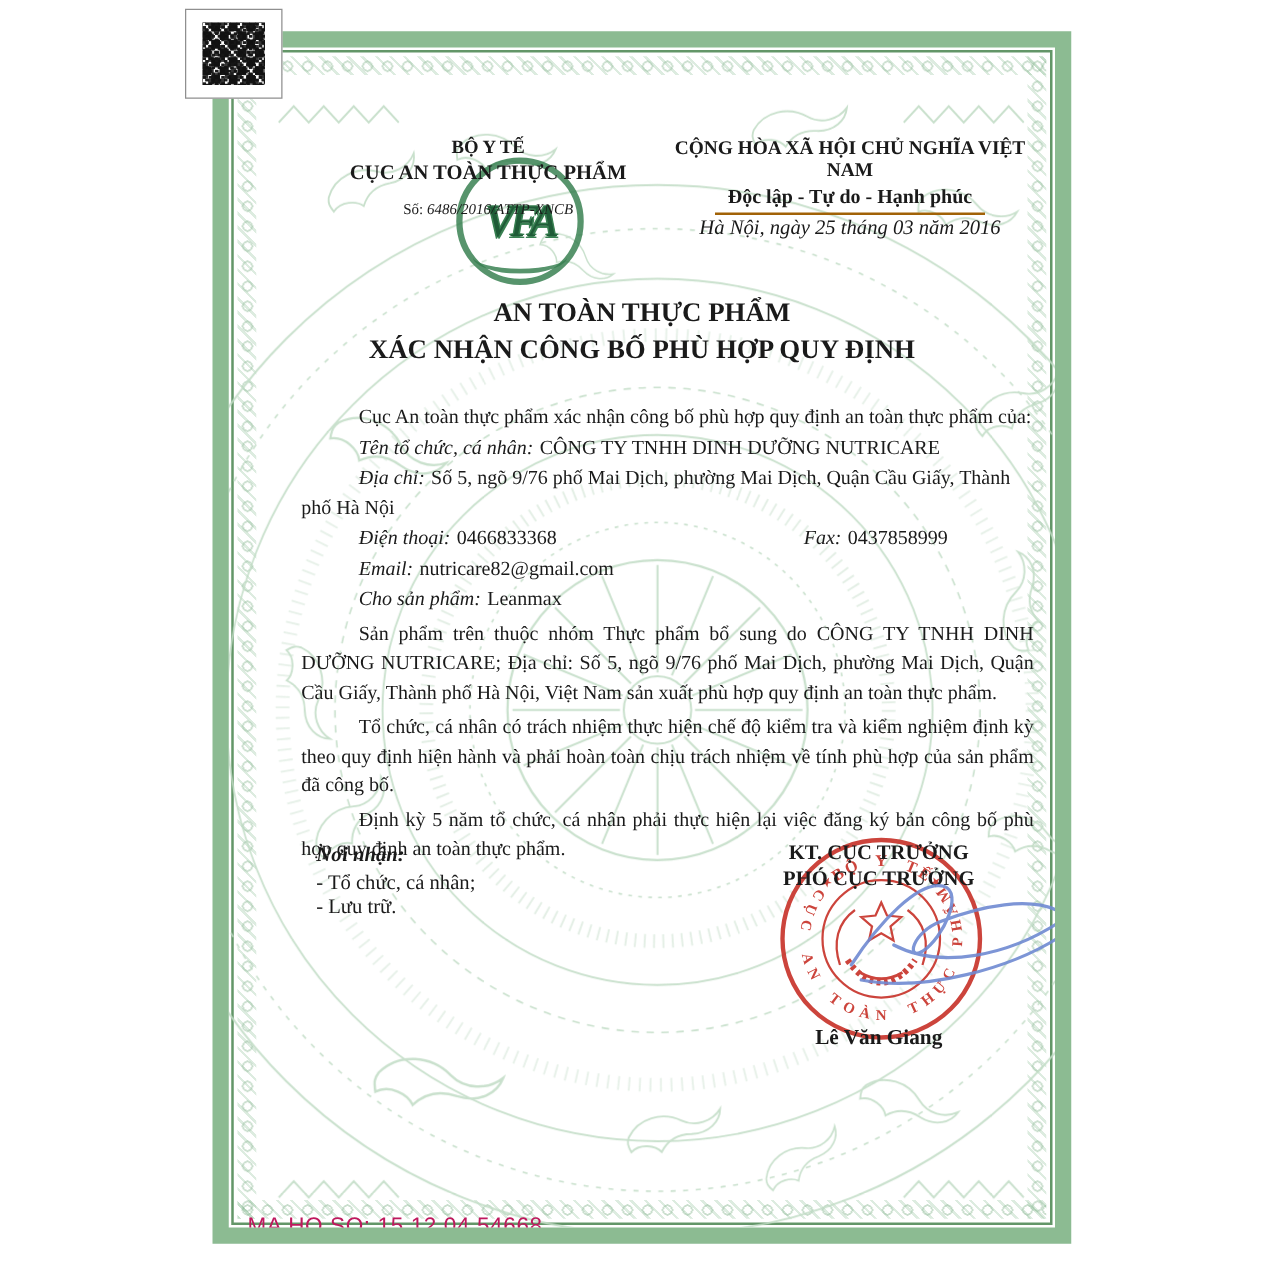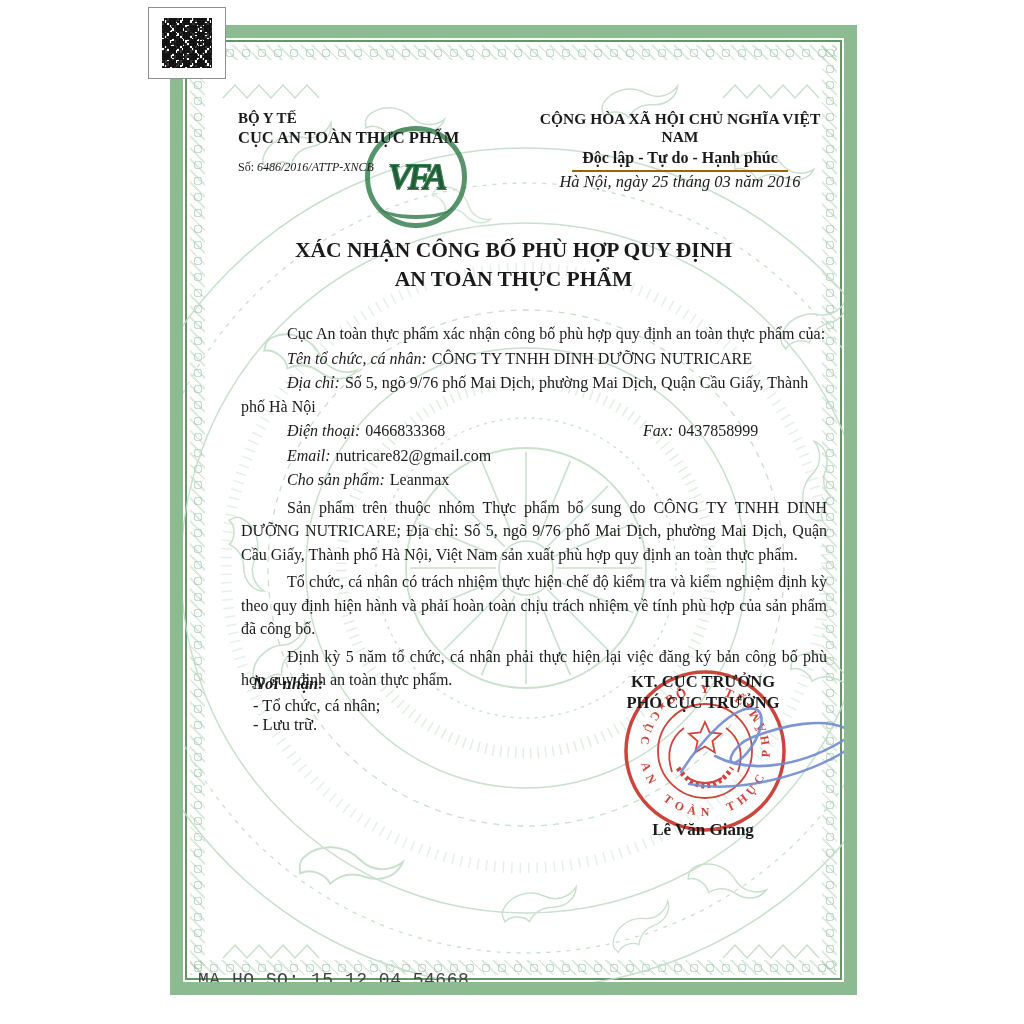--- a/index.html
+++ b/index.html
@@ -28,21 +28,21 @@
   .qr{position:absolute;left:148px;top:7px;width:76px;height:70px;background:#fff;
       border:1px solid #8f8f8f;z-index:20;display:flex;align-items:center;justify-content:center;}
   .qr-pattern{width:50px;height:50px;
       background-image:
         repeating-conic-gradient(rgba(17,17,17,.95) 0% 25%, rgba(0,0,0,0) 0% 50%),
         repeating-conic-gradient(rgba(17,17,17,.85) 0% 25%, rgba(0,0,0,0) 0% 50%),
         repeating-conic-gradient(#161616 0% 25%, #fdfdfd 0% 50%);
       background-size:5px 5px, 9px 9px, 14px 14px;}
 
   
-  .hdr-left{position:absolute;left:55px;top:72px;width:305px;text-align:left;z-index:3;}
+  .hdr-left{position:absolute;left:55px;top:72px;width:305px;text-align:center;z-index:3;}
   .hdr-left .l1{font-weight:bold;font-size:15px;}
   .hdr-left .l2{font-weight:bold;font-size:16.5px;margin-top:1px;}
   .hdr-left .num{margin-top:12px;font-size:12px;}
   .hdr-left .num .v{font-style:italic;}
 
   .vfa{position:absolute;left:182px;top:88px;width:92px;height:92px;border:5px solid rgba(47,122,73,.85);
        border-radius:50%;z-index:2;display:flex;align-items:center;justify-content:center;opacity:.95;}
   .vfa-text{font-style:italic;font-weight:normal;font-size:36px;letter-spacing:-2px;color:#14532d;
        text-shadow:-1px -1px 0 #2f7a49, 1px -1px 0 #2f7a49, -1px 1px 0 #2f7a49, 1px 1px 0 #2f7a49;}
   .vfa-swoosh{position:absolute;bottom:4px;left:8px;right:8px;height:24px;
@@ -73,21 +73,21 @@
   .footer-right{position:absolute;left:390px;top:633px;width:260px;text-align:center;z-index:3;
         font-weight:bold;font-size:16.5px;line-height:21px;}
   .signer-name{position:absolute;left:390px;top:782px;width:260px;text-align:center;
         font-weight:bold;font-size:17px;z-index:5;}
 
   .seal-svg{position:absolute;left:427px;top:618px;z-index:2;opacity:.92;}
   .seal-letter{fill:#c8352c;font-family:"Liberation Serif",serif;font-weight:bold;}
   .sig-svg{position:absolute;left:478px;top:638px;z-index:4;opacity:.9;}
 
   .file-code{position:absolute;left:15px;top:932px;z-index:6;
-       font-family:Liberation Mono, monospace;font-size:18px;color:#404040;letter-spacing:.5px;}
+       font-family:Liberation Sans, sans-serif;font-size:18px;color:#be185d;letter-spacing:.5px;}
 </style>
 </head>
 <body>
 
 <div class="page">
 
   <div class="qr">
     <div class="qr-pattern"></div>
   </div>
 
@@ -172,22 +172,22 @@
       </div>
     </div>
 
     <div class="hdr-right">
       <div class="nation">CỘNG HÒA XÃ HỘI CHỦ NGHĨA VIỆT NAM</div>
       <div><span class="motto">Độc lập - Tự do - Hạnh phúc</span></div>
       <div class="dateline">Hà Nội, ngày 25 tháng 03 năm 2016</div>
     </div>
 
     <div class="title">
+      <div>AN TOÀN THỰC PHẨM</div>
       <div>XÁC NHẬN CÔNG BỐ PHÙ HỢP QUY ĐỊNH</div>
-      <div>AN TOÀN THỰC PHẨM</div>
     </div>
 
     <div class="body">
       <p class="para">Cục An toàn thực phẩm xác nhận công bố phù hợp quy định an toàn thực phẩm của:</p>
       <div class="para frow">
         <span class="lbl">Tên tổ chức, cá nhân:</span><span>CÔNG TY TNHH DINH DƯỠNG NUTRICARE</span>
       </div>
       <div class="para frow">
         <span class="lbl">Địa chỉ:</span><span>Số 5, ngõ 9/76 phố Mai Dịch, phường Mai Dịch, Quận Cầu Giấy, Thành phố Hà Nội</span>
       </div>

